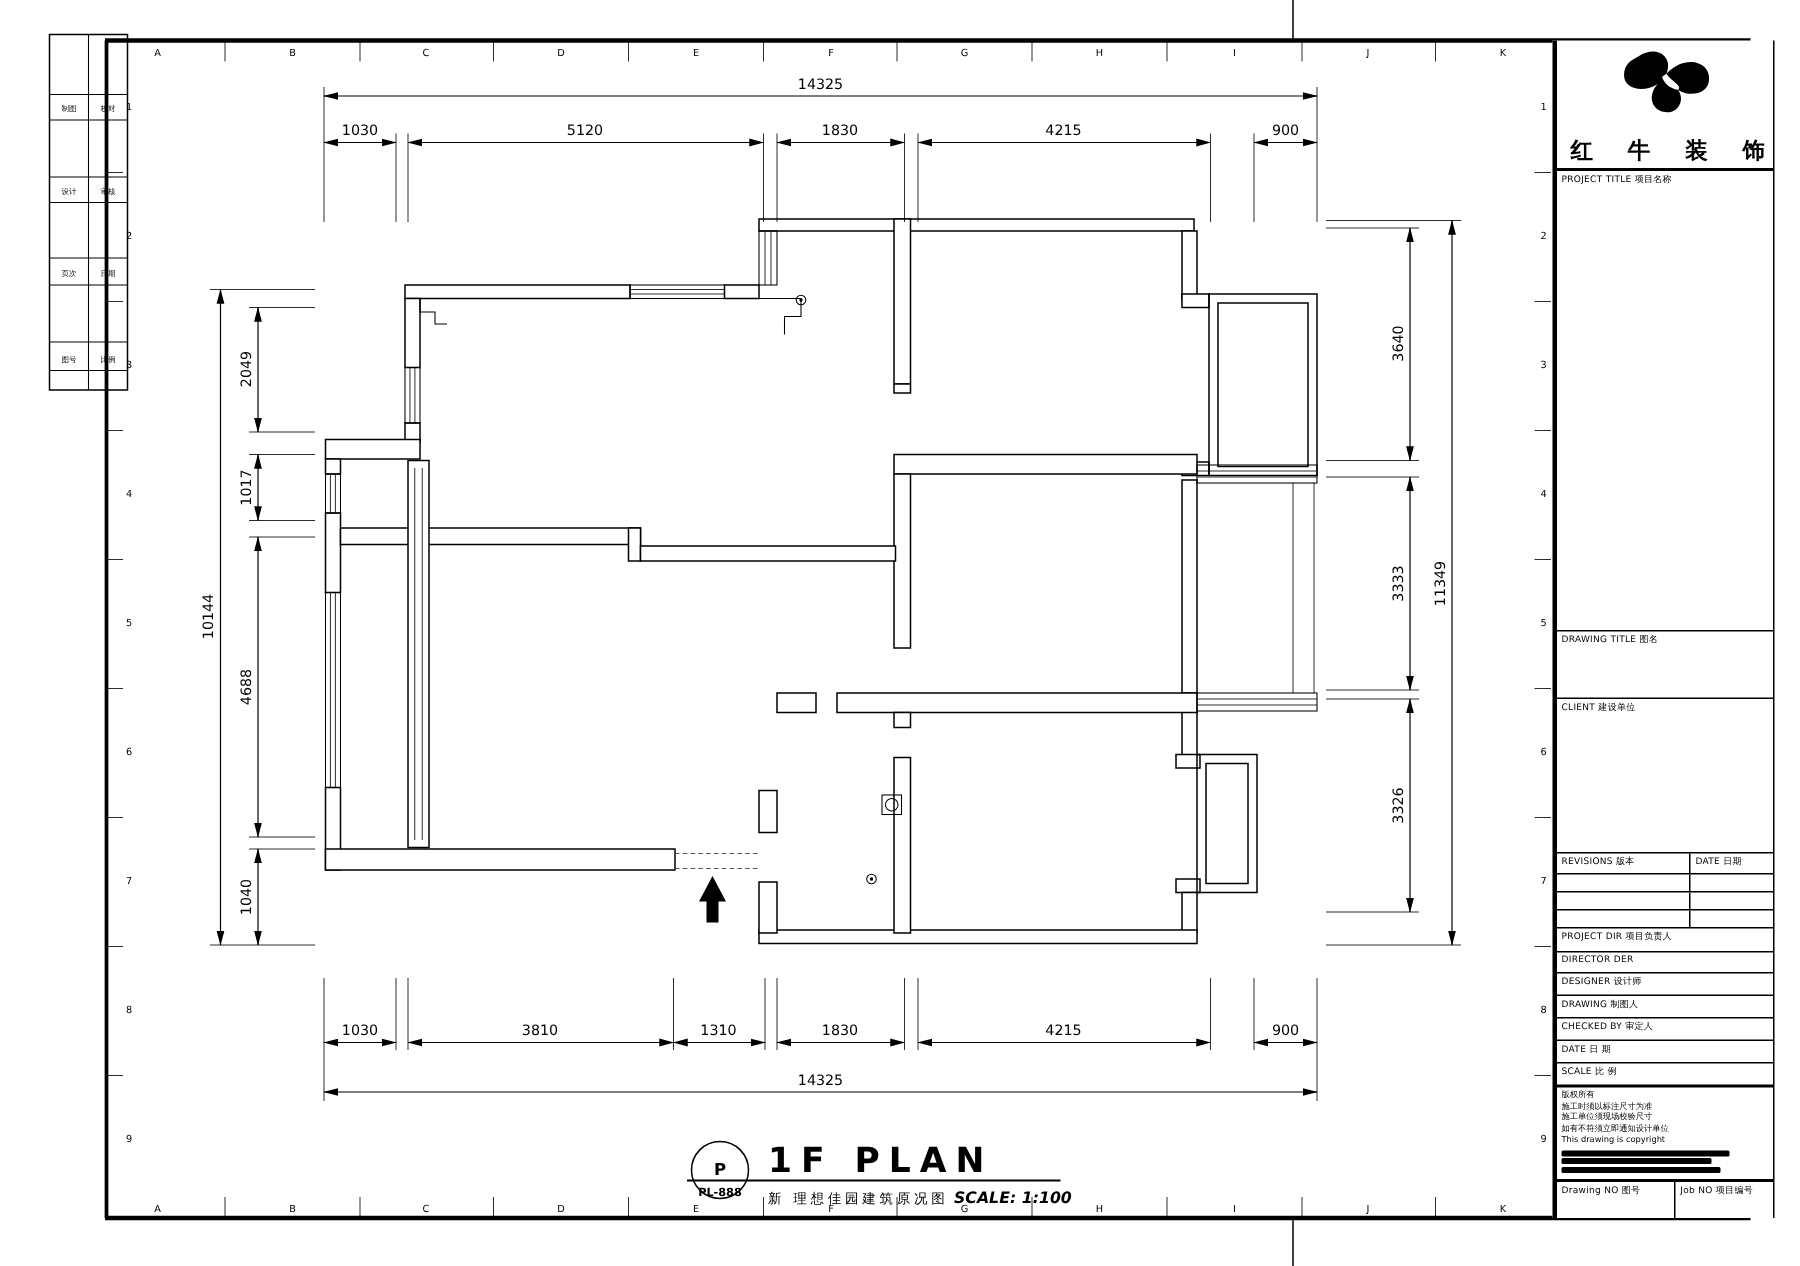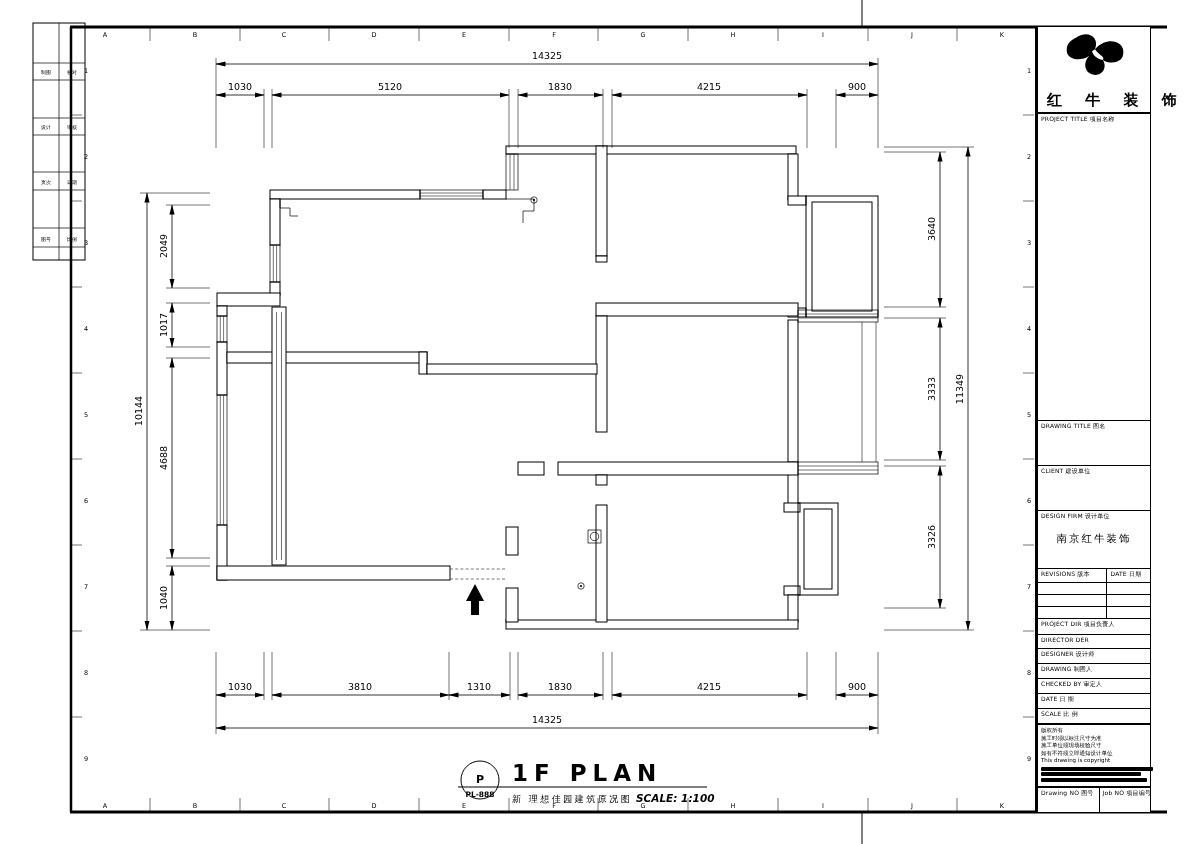--- a/index.html
+++ b/index.html
@@ -12,21 +12,21 @@
   .thin{stroke:#000;stroke-width:0.7;fill:none;}
   .hair{stroke:#000;stroke-width:0.55;fill:none;}
   .dim{stroke:#000;stroke-width:0.8;fill:none;}
   .dash{stroke:#555;stroke-width:0.8;fill:none;stroke-dasharray:3,2.2;}
   .dimtxt{font-size:9.5px;}
   .grid-letter{font-size:6.5px;}
   .rownum{font-size:6.5px;}
   .minitxt{font-size:5px;}
   .border{stroke:#000;fill:none;}
   
-  .tb{position:absolute;left:1035px;top:27px;width:116px;height:785px;box-sizing:border-box;
+  .tb{position:absolute;left:1035px;top:27px;width:148px;height:785px;box-sizing:border-box;
       border-left:3px solid #000;border-right:1px solid #000;background:#fff;}
   .tb .row{position:absolute;left:0;width:100%;box-sizing:border-box;border-top:1px solid #000;}
   .tbl{font-size:6px;letter-spacing:.2px;padding:1px 3px;white-space:nowrap;}
   .tb .thick{border-top:2px solid #000;}
   .company{position:absolute;bottom:2px;width:100%;text-align:center;font-size:15px;font-weight:bold;
            letter-spacing:9px;font-family:"DejaVu Serif",serif;white-space:nowrap;text-indent:9px;}
   .firmval{text-align:center;font-size:10.5px;letter-spacing:2px;margin-top:10px;}
   .cols{display:flex;height:100%;}
   .cols>div{box-sizing:border-box;}
   .copy{font-size:5.5px;line-height:7.6px;padding:2px 3px;}
@@ -291,24 +291,20 @@
 
   <div class="row thick" style="top:85px;height:308px;">
     <div class="tbl">PROJECT TITLE 项目名称</div>
   </div>
   <div class="row" style="top:393px;height:45px;">
     <div class="tbl">DRAWING TITLE 图名</div>
   </div>
   <div class="row" style="top:438px;height:45px;">
     <div class="tbl">CLIENT 建设单位</div>
   </div>
-  <div class="row" style="top:483px;height:58px;">
-    <div class="tbl">DESIGN FIRM 设计单位</div>
-    <div class="firmval">南京红牛装饰</div>
-  </div>
 
   <div class="row" style="top:541px;height:14px;">
     <div class="cols">
       <div style="width:62%;border-right:1px solid #000;" class="tbl">REVISIONS 版本</div>
       <div style="width:38%;" class="tbl">DATE 日期</div>
     </div>
   </div>
   <div class="row" style="top:555px;height:12px;">
     <div class="cols">
           <div style="width:62%;border-right:1px solid #000;"></div>

